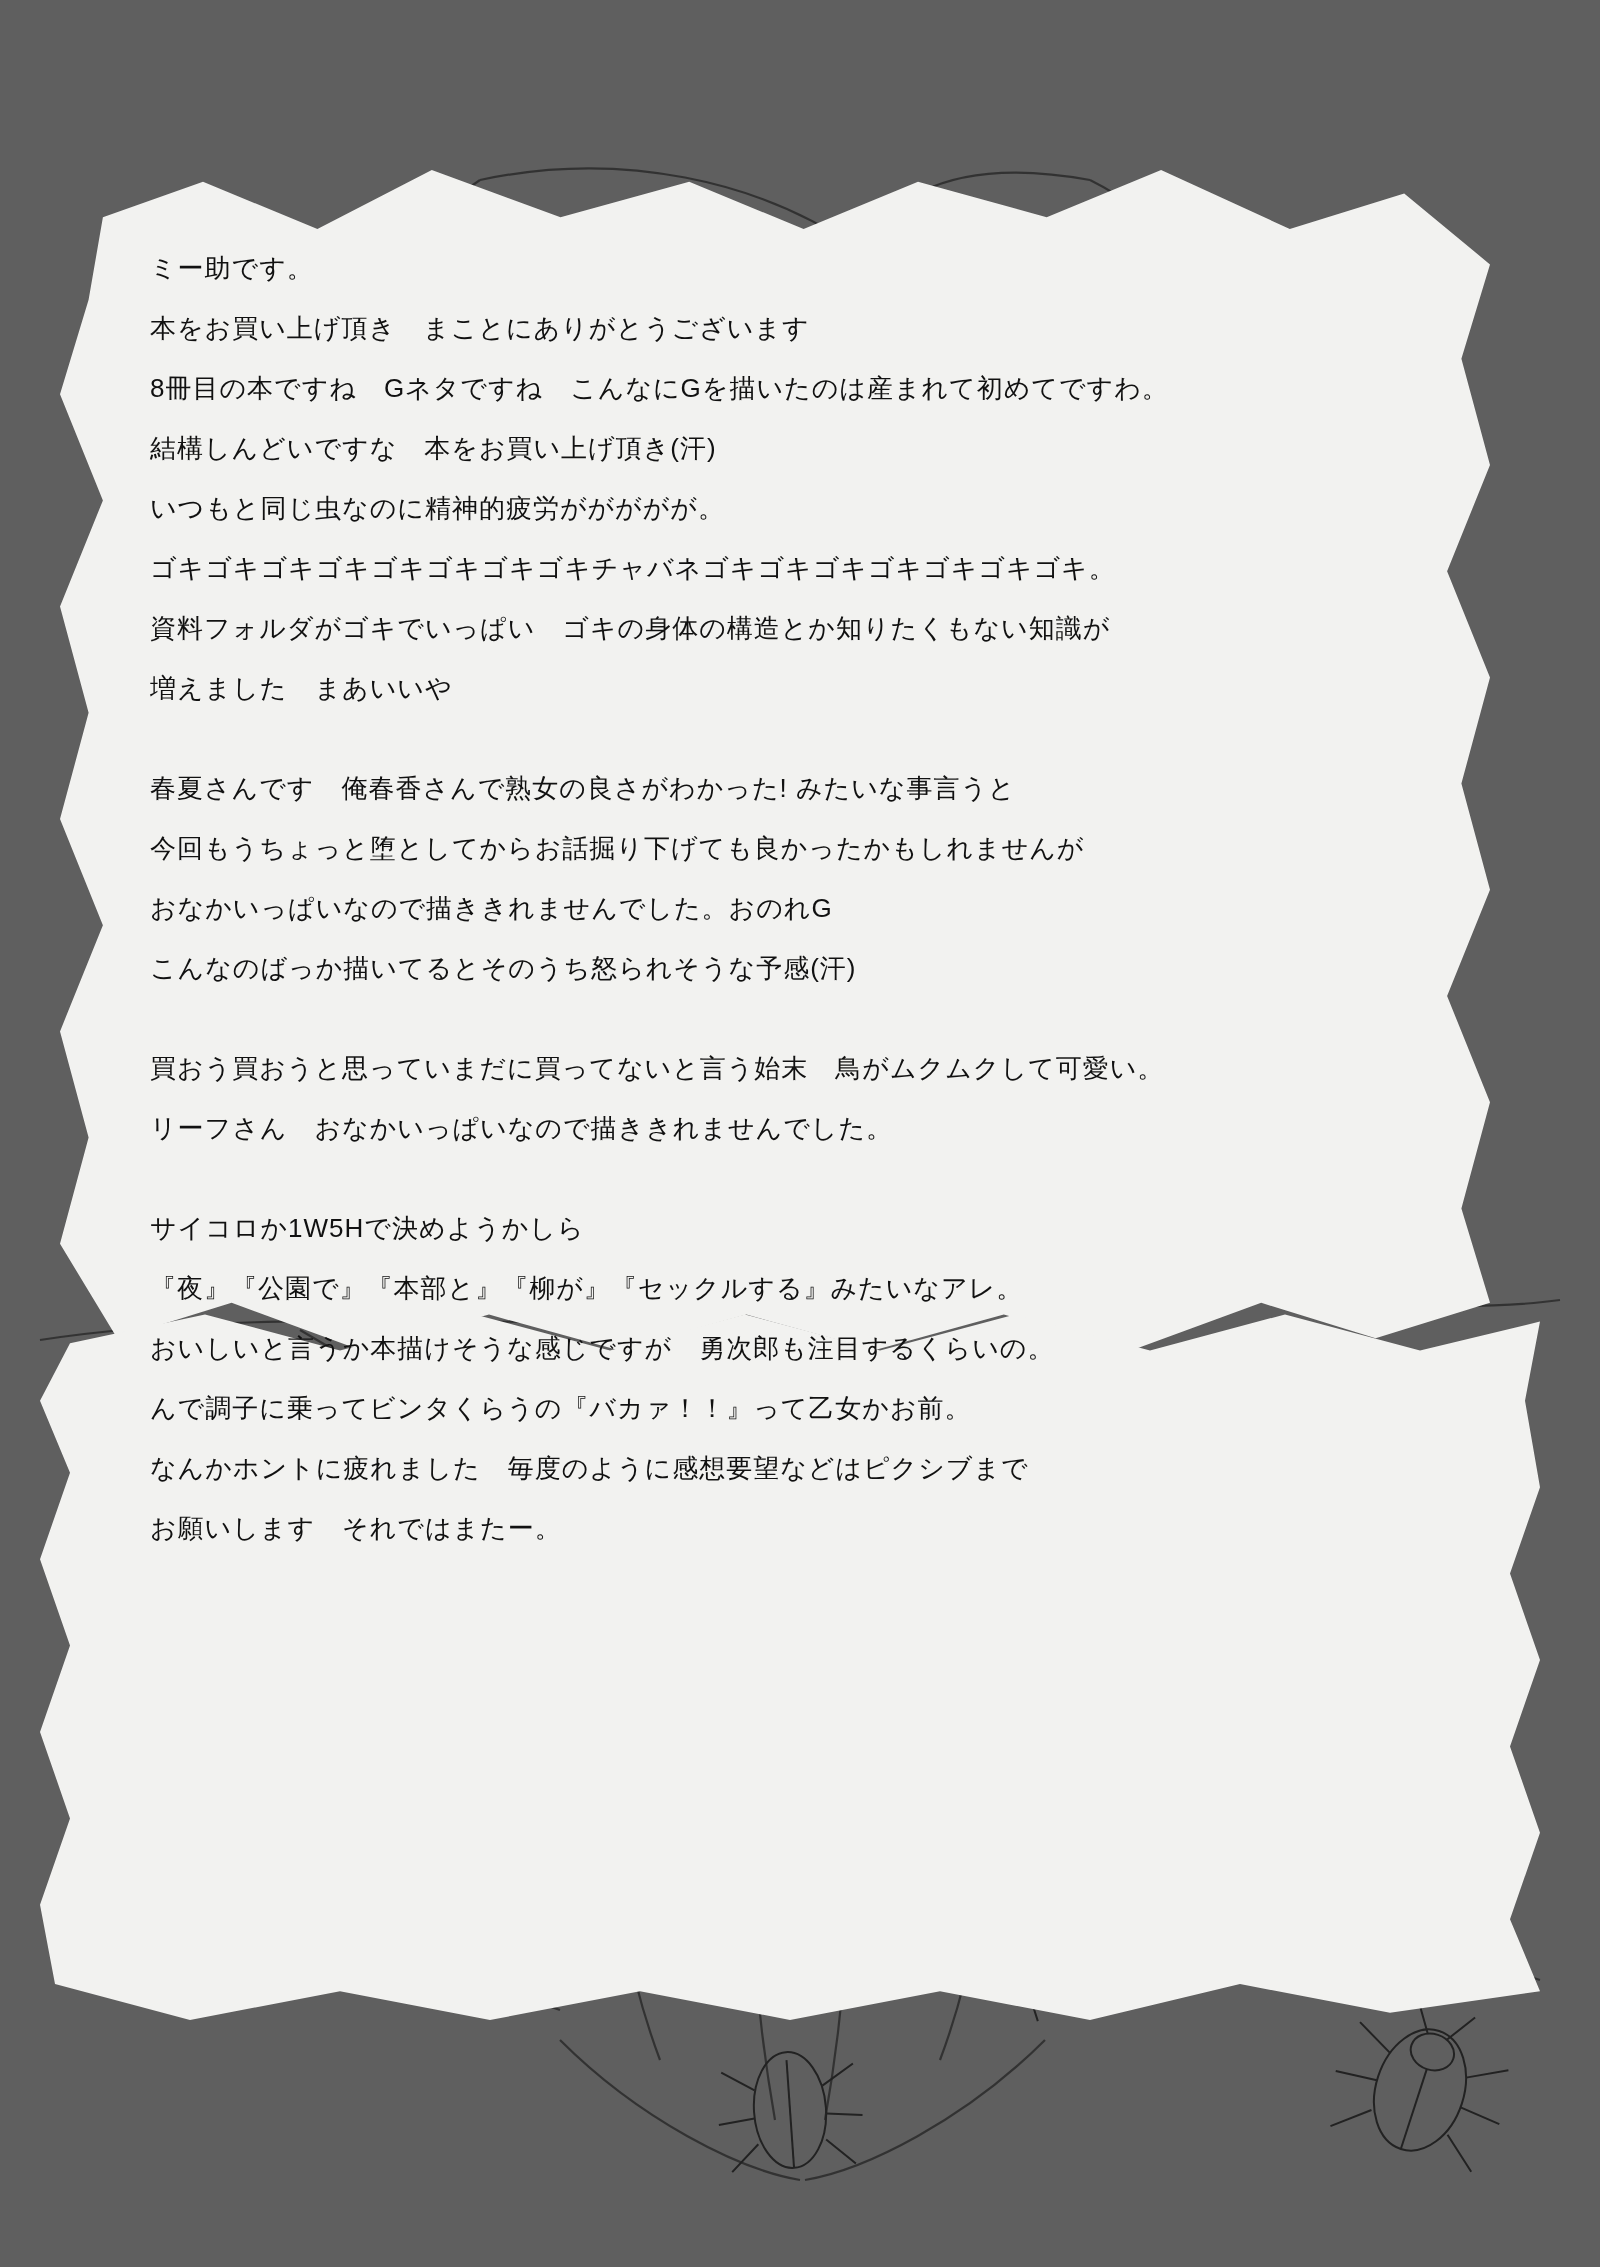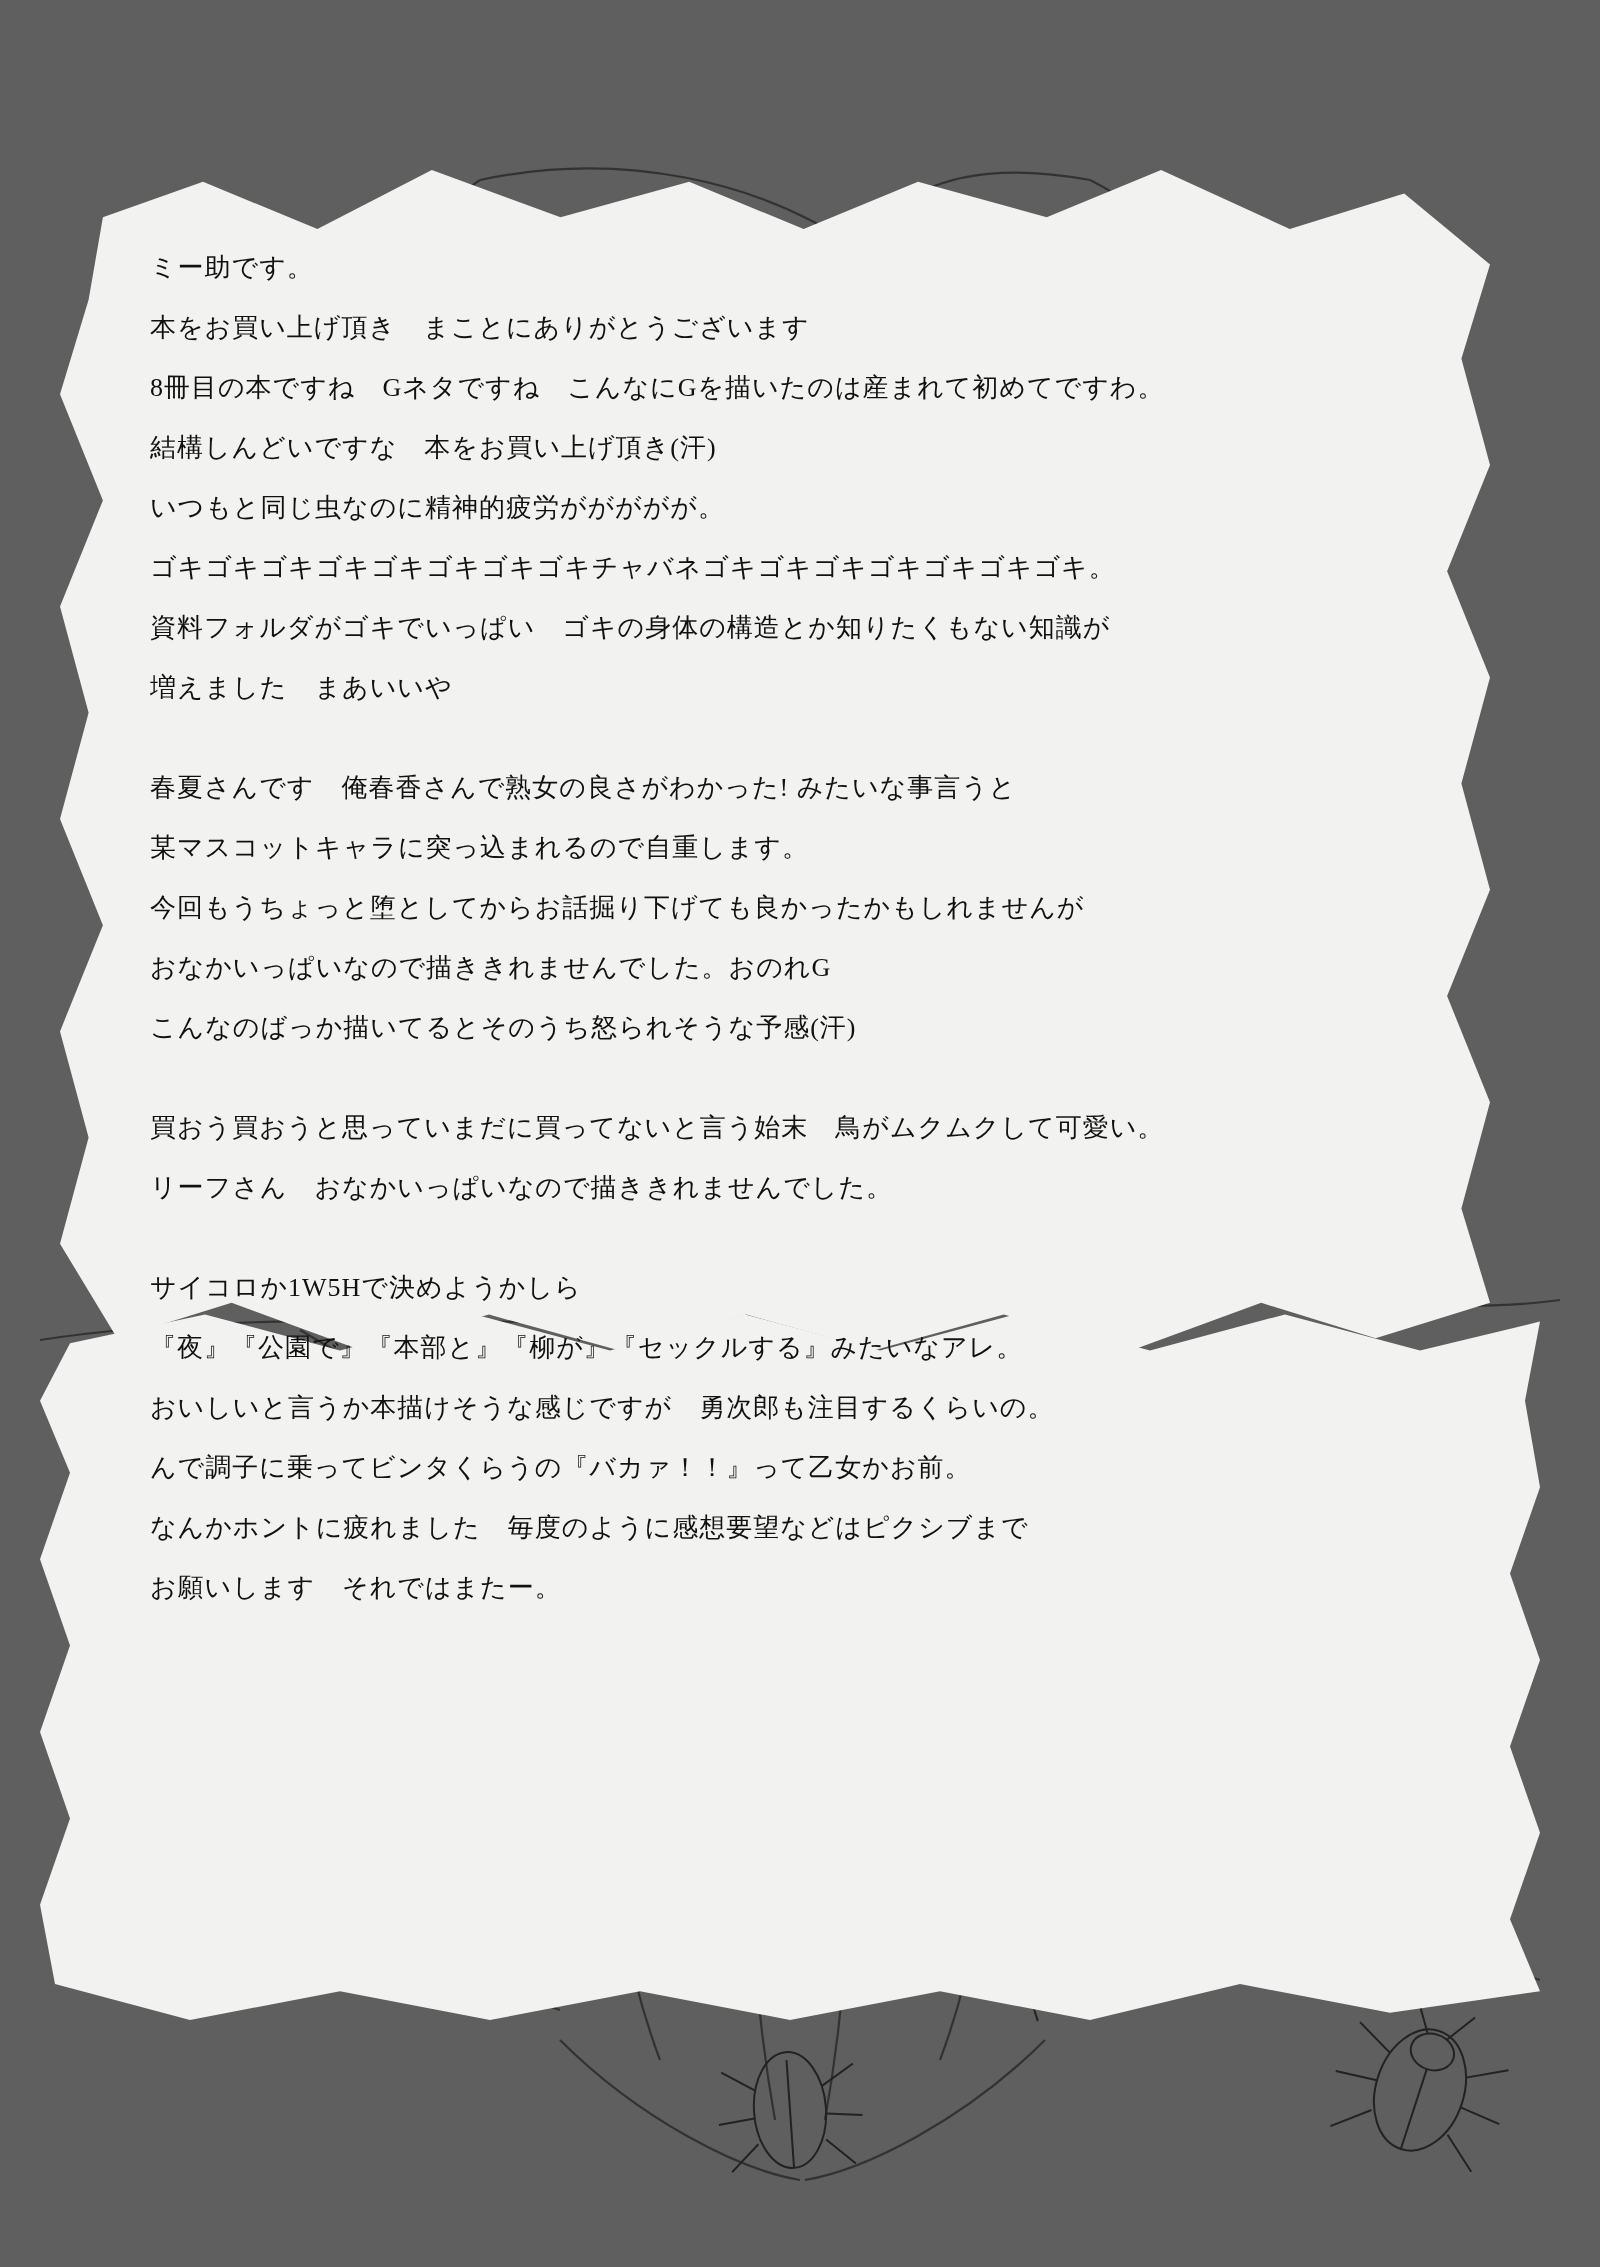--- a/index.html
+++ b/index.html
@@ -62,21 +62,21 @@
   }
   
   .text-column {
     position: absolute;
     left: 150px;
     top: 238px;
     width: 1300px;
     z-index: 5;
   }
   .afterword-line {
-    font-family: Liberation Serif, serif;
+    font-family: Liberation Sans, sans-serif;
     font-size: 26px;
     line-height: 60px;
     color: #111111;
     white-space: pre;
     letter-spacing: 1px;
   }
   .block-gap {
     height: 40px;
   }
   .group {
@@ -192,21 +192,20 @@
       <div class="afterword-line">いつもと同じ虫なのに精神的疲労ががががが。</div>
       <div class="afterword-line">ゴキゴキゴキゴキゴキゴキゴキゴキチャバネゴキゴキゴキゴキゴキゴキゴキ。</div>
       <div class="afterword-line">資料フォルダがゴキでいっぱい　ゴキの身体の構造とか知りたくもない知識が</div>
       <div class="afterword-line">増えました　まあいいや</div>
     </div>
 
     <div class="block-gap"></div>
 
     <div class="group">
       <div class="afterword-line">春夏さんです　俺春香さんで熟女の良さがわかった! みたいな事言うと</div>
-      <div class="afterword-line">某マスコットキャラに突っ込まれるので自重します。</div>
       <div class="afterword-line">今回もうちょっと堕としてからお話掘り下げても良かったかもしれませんが</div>
       <div class="afterword-line">おなかいっぱいなので描ききれませんでした。おのれG</div>
       <div class="afterword-line">こんなのばっか描いてるとそのうち怒られそうな予感(汗)</div>
     </div>
 
     <div class="block-gap"></div>
 
     <div class="group">
       <div class="afterword-line">買おう買おうと思っていまだに買ってないと言う始末　鳥がムクムクして可愛い。</div>
       <div class="afterword-line">リーフさん　おなかいっぱいなので描ききれませんでした。</div>

